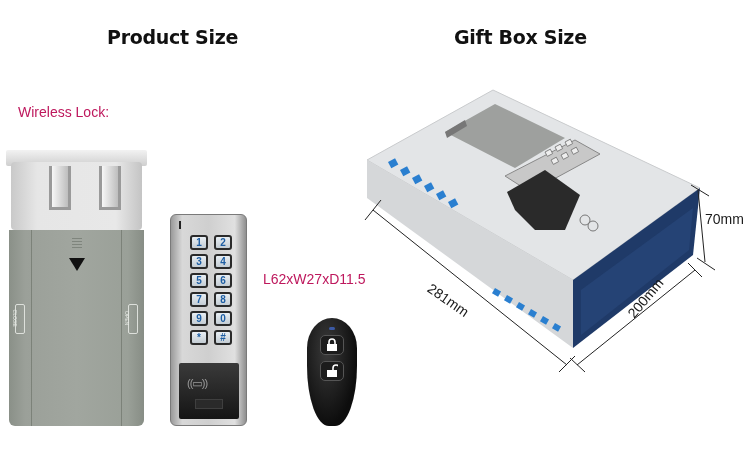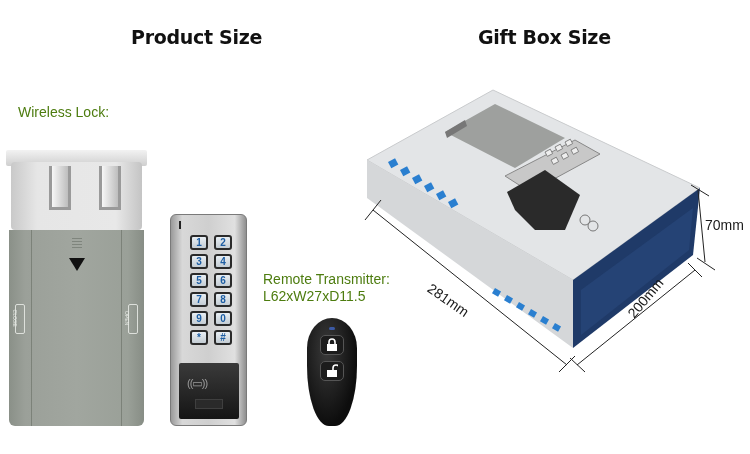--- a/index.html
+++ b/index.html
@@ -1,23 +1,23 @@
 <!DOCTYPE html>
 <html><head>
 <meta charset="utf-8">
 <style>
   * { box-sizing: border-box; margin: 0; padding: 0; }
   html, body { width: 750px; height: 454px; background: #ffffff; overflow: hidden; }
   body { position: relative; font-family: "Liberation Sans", sans-serif; color: #111; }
 
-  .heading { position: absolute; top: 26px; font-family: "DejaVu Sans", sans-serif; font-weight: bold; font-size: 19px; letter-spacing: -0.3px; margin-left: 24px; }
+  .heading { position: absolute; top: 26px; font-family: "DejaVu Sans", sans-serif; font-weight: bold; font-size: 19px; letter-spacing: -0.3px; }
   .heading.left { left: 107px; }
   .heading.right { left: 454px; }
 
-  .label { position: absolute; font-size: 14px; line-height: 17px; color: #4d7c0f; }
+  .label { position: absolute; font-size: 14px; line-height: 17px; color: #be185d; }
 
   
   .lock { position: absolute; left: 6px; top: 150px; width: 141px; height: 276px; }
   .lock-top { position: absolute; left: 0; top: 0; width: 141px; height: 16px; background: linear-gradient(#f2f2f2,#cfcfcf); border-radius: 2px; }
   .lock-head { position: absolute; left: 5px; top: 12px; width: 131px; height: 68px; background: linear-gradient(90deg,#c9c9c9,#e6e6e6 20%,#e8e8e8 80%,#c4c4c4); border-radius: 4px; }
   .slot { position: absolute; top: 4px; height: 44px; background: linear-gradient(90deg,#f7f7f7,#bdbdbd); border: 3px solid #9a9a9a; border-top: none; }
   .lock-body { position: absolute; left: 3px; top: 80px; width: 135px; height: 196px; background: linear-gradient(90deg,#8a9088,#9ba099 12%,#a1a69f 50%,#9aa098 88%,#878d85); border-radius: 0 0 6px 6px; }
   .lock-body .rail { position: absolute; top: 0; bottom: 0; width: 1px; background: #7c8279; }
   .lock-grip { position: absolute; left: 63px; top: 8px; width: 10px; height: 12px; background: repeating-linear-gradient(#7f857d 0 1px, transparent 1px 3px); }
   .lock-arrow { position: absolute; left: 60px; top: 28px; width: 0; height: 0; border-left: 8px solid transparent; border-right: 8px solid transparent; border-top: 13px solid #111; }
@@ -89,21 +89,20 @@
     <div class="key">*</div>
     <div class="key">#</div>
   </div>
   <div class="rfid">
     <div class="wave">((▭))</div>
     <div class="strip"></div>
   </div>
 </div>
 
 <div class="label" style="left:263px; top:271px;">
-  <div>Remote Transmitter:</div>
   <div>L62xW27xD11.5</div>
 </div>
 <div class="remote">
   <div class="dot"></div>
   <div class="rbtn" style="top:17px;">
     <svg width="12" height="14" viewBox="0 0 12 14" style="margin-top:2px">
         <rect x="1" y="6" width="10" height="7" fill="#fff"></rect>
         <path d="M3 6V4a3 3 0 0 1 6 0v2" stroke="#fff" stroke-width="1.6" fill="none"></path>
       </svg>
   </div>
@@ -166,13 +165,13 @@
     <line x1="222" y1="285" x2="340" y2="190"></line>
     <line x1="215" y1="278" x2="230" y2="292"></line>
     <line x1="333" y1="183" x2="347" y2="197"></line>
     <line x1="343" y1="110" x2="350" y2="182"></line>
     <line x1="336" y1="105" x2="354" y2="116"></line>
     <line x1="342" y1="178" x2="360" y2="190"></line>
   </g>
 </svg>
 <div class="dim" style="left:425px; top:292px; transform:rotate(35deg);">281mm</div>
 <div class="dim" style="left:622px; top:290px; transform:rotate(-50deg);">200mm</div>
-<div class="dim" style="left:705px; top:217px;">70mm</div>
+<div class="dim" style="left:705px; top:211px;">70mm</div>
 
 </body></html>

